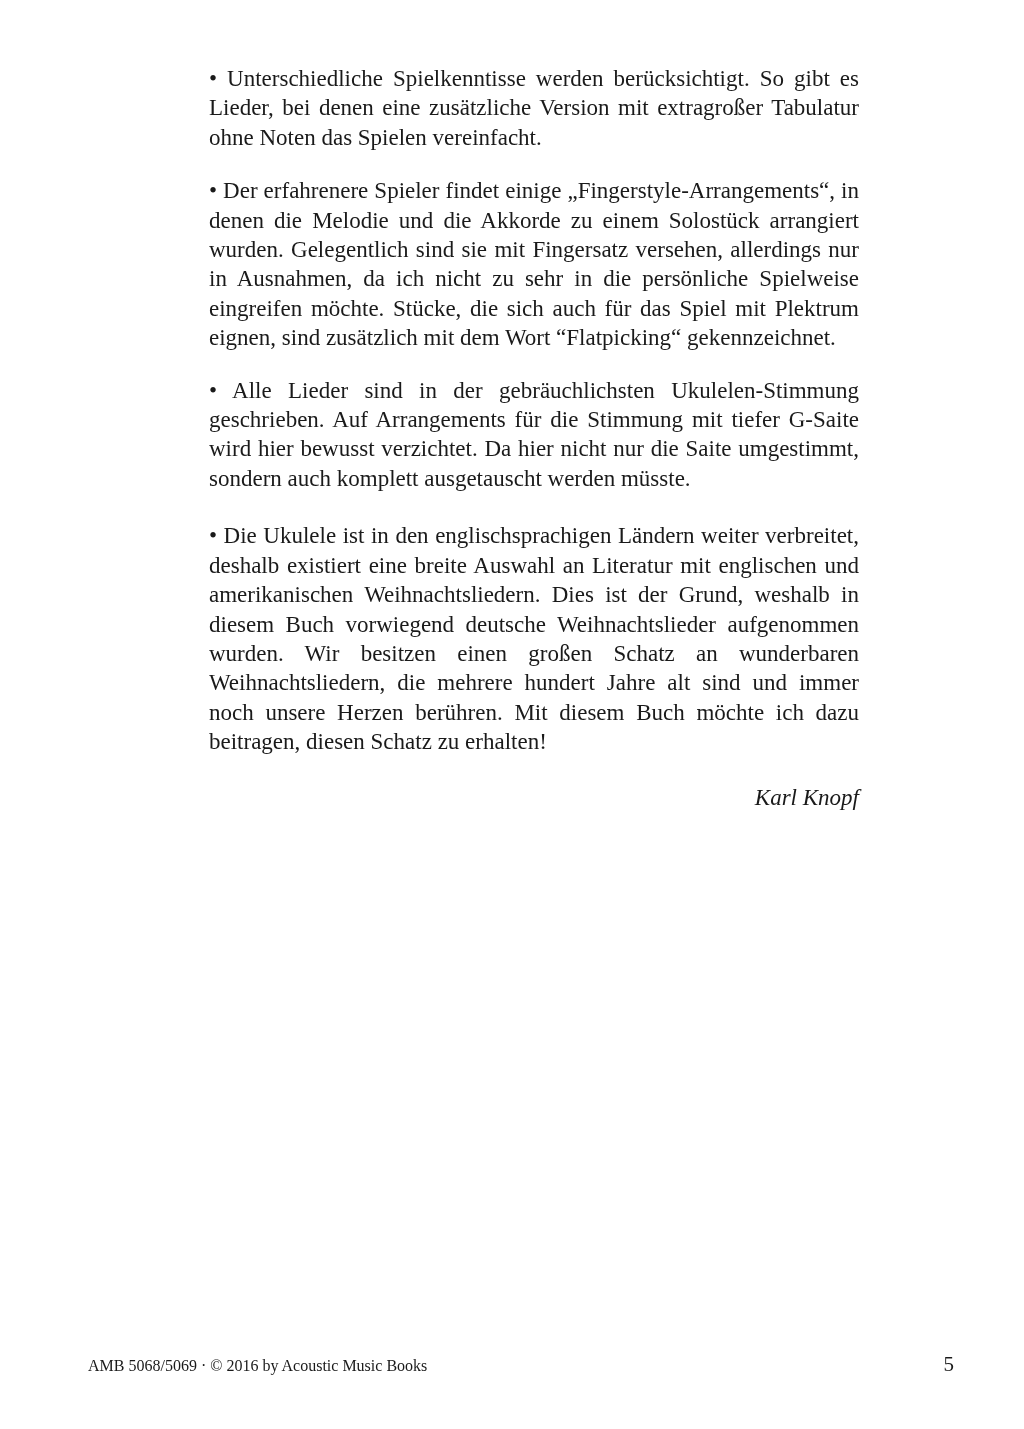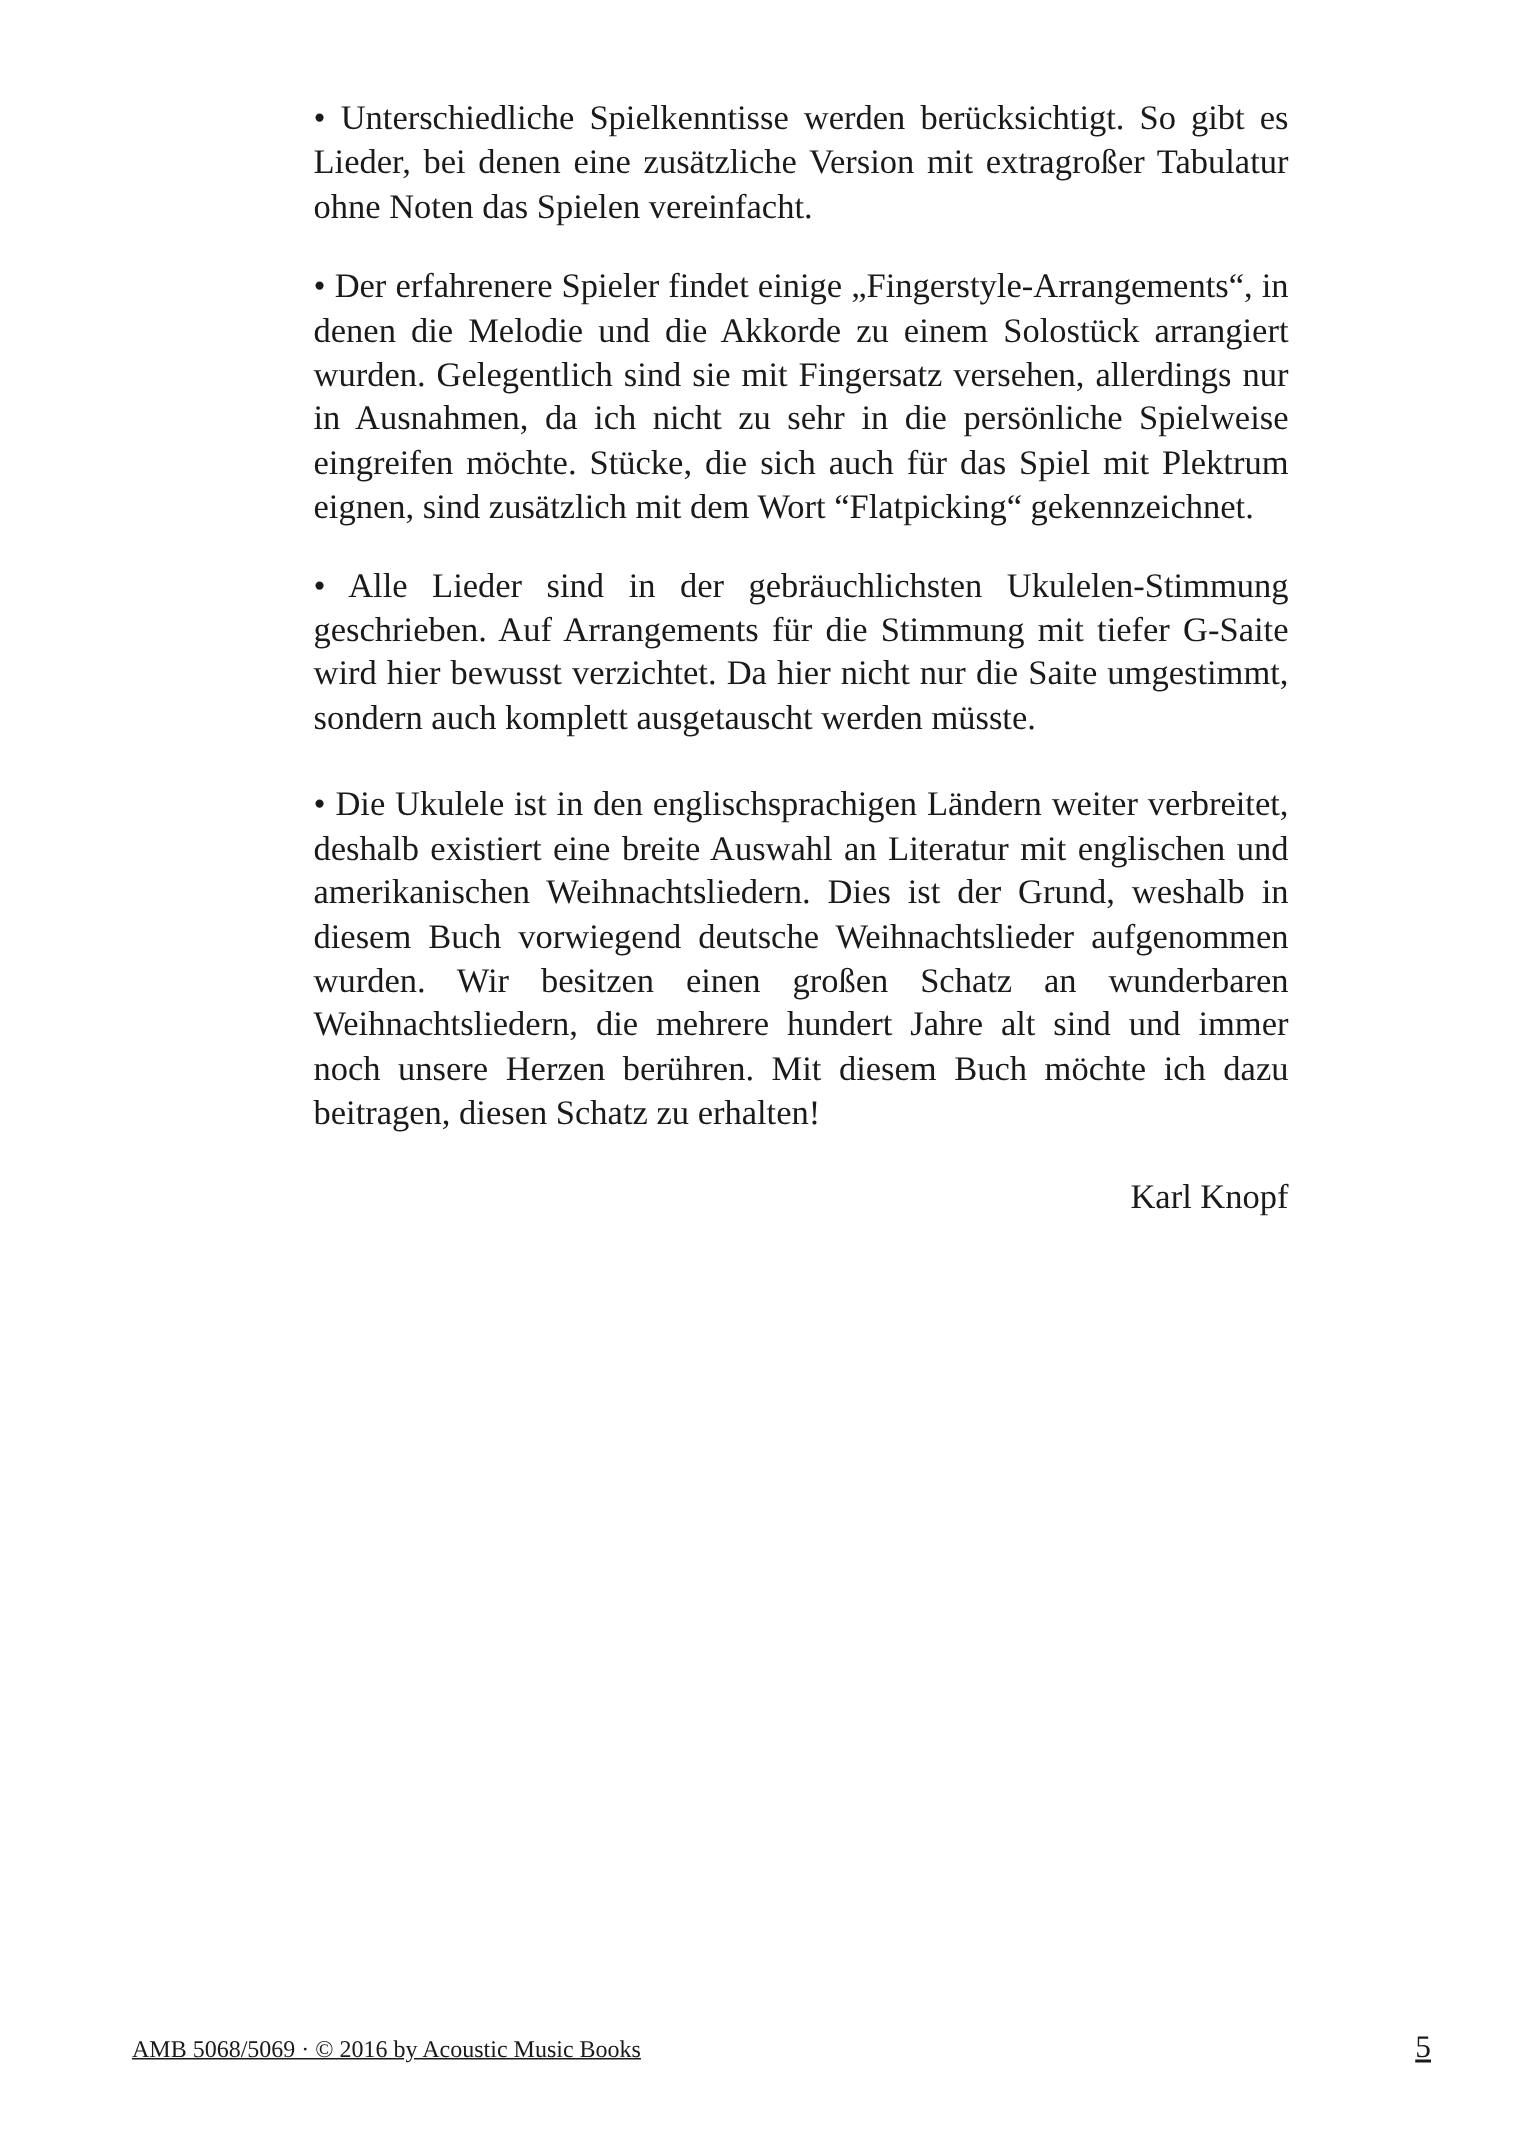--- a/index.html
+++ b/index.html
@@ -28,32 +28,32 @@
       text-align: justify;
       text-align-last: left;
     }
     .para.p1 { margin-bottom: 24px; }
     .para.p2 { }
     .para.p3 { margin-bottom: 24px; }
     .para.p4 { margin-bottom: 28px; }
     .signature {
       margin-top: 26px;
       text-align: right;
+      font-style: italic;
       font-size: 23px;
       line-height: 30px;
     }
     .footer {
       position: absolute;
       left: 88px;
       right: 70px;
       top: 1352px;
       display: flex;
       justify-content: space-between;
       align-items: baseline;
-      text-decoration: underline;
     }
     .footer-left {
       font-size: 16px;
       line-height: 20px;
     }
     .footer-right {
       font-size: 21px;
       line-height: 24px;
     }
   </style>

